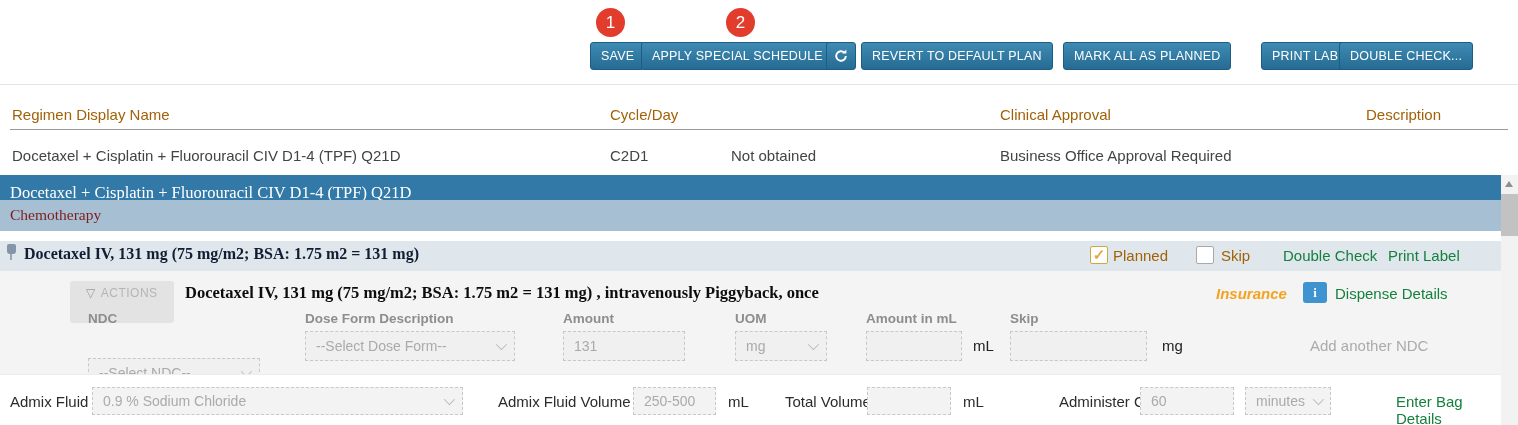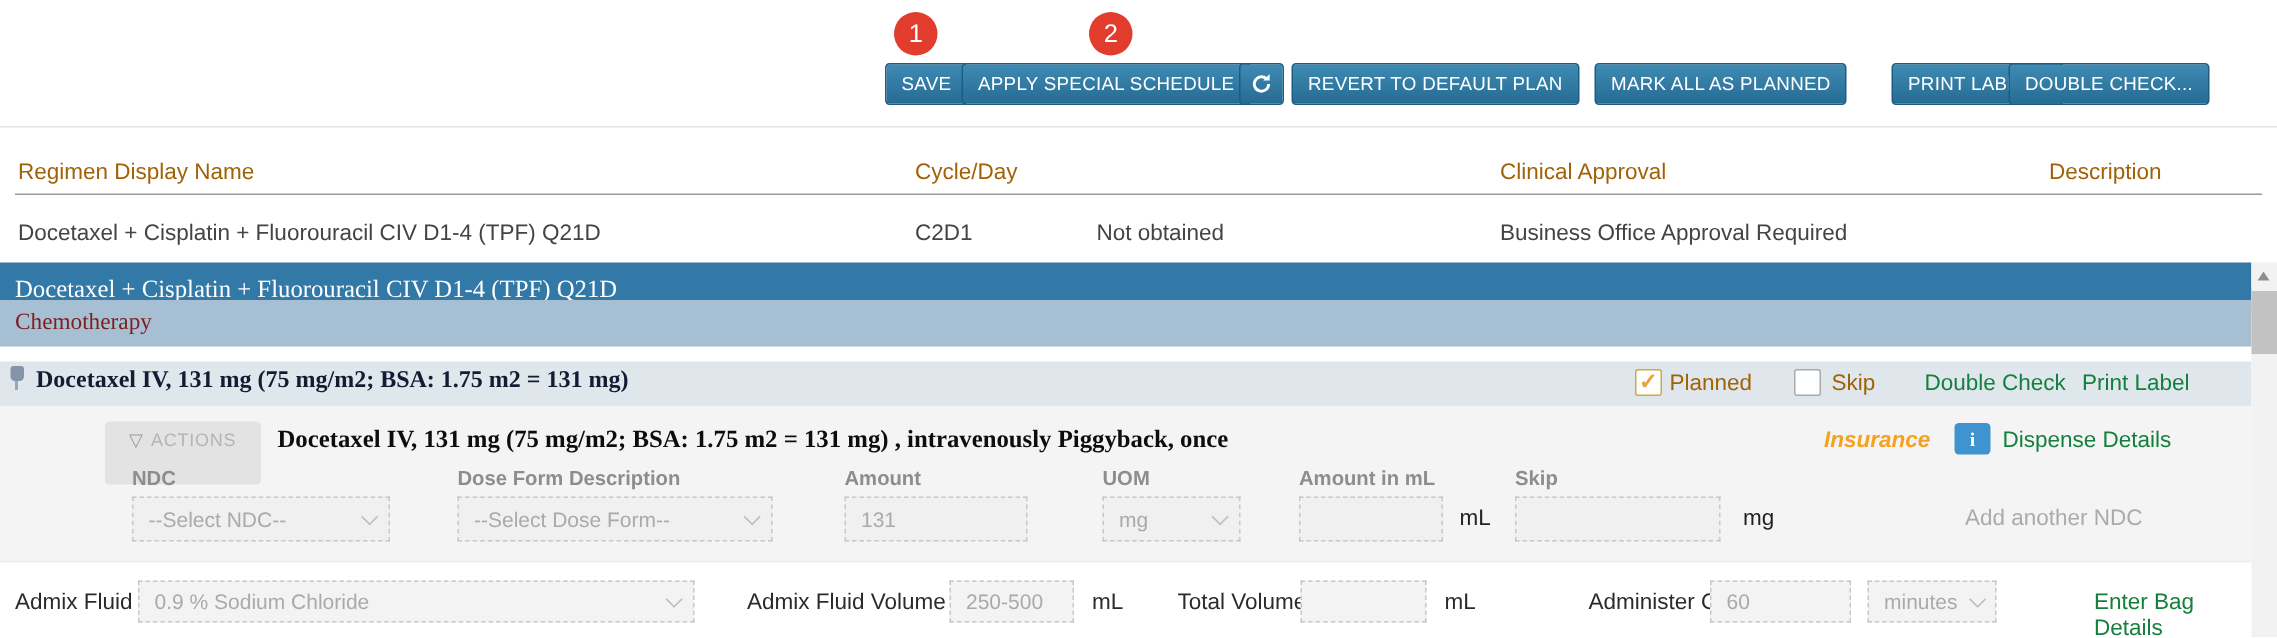--- a/index.html
+++ b/index.html
@@ -133,21 +133,21 @@
     <div id="info-icon">i</div>
     <a class="link" id="dispense-link" href="#">Dispense Details</a>
 
     <div class="flabel" style="left:88px;">NDC</div>
     <div class="flabel" style="left:305px;">Dose Form Description</div>
     <div class="flabel" style="left:563px;">Amount</div>
     <div class="flabel" style="left:735px;">UOM</div>
     <div class="flabel" style="left:866px;">Amount in mL</div>
     <div class="flabel" style="left:1010px;">Skip</div>
 
-    <div class="field" style="left:88px;width:172px;">
+    <div class="field" style="left:88px;width:172px;margin-top:27px;">
       <span>--Select NDC--</span>
         <span class="chev"></span>
     </div>
     <div class="field" style="left:305px;width:210px;">
       <span>--Select Dose Form--</span>
         <span class="chev"></span>
     </div>
     <div class="field" style="left:563px;width:122px;">
       <span>131</span>
     </div>

